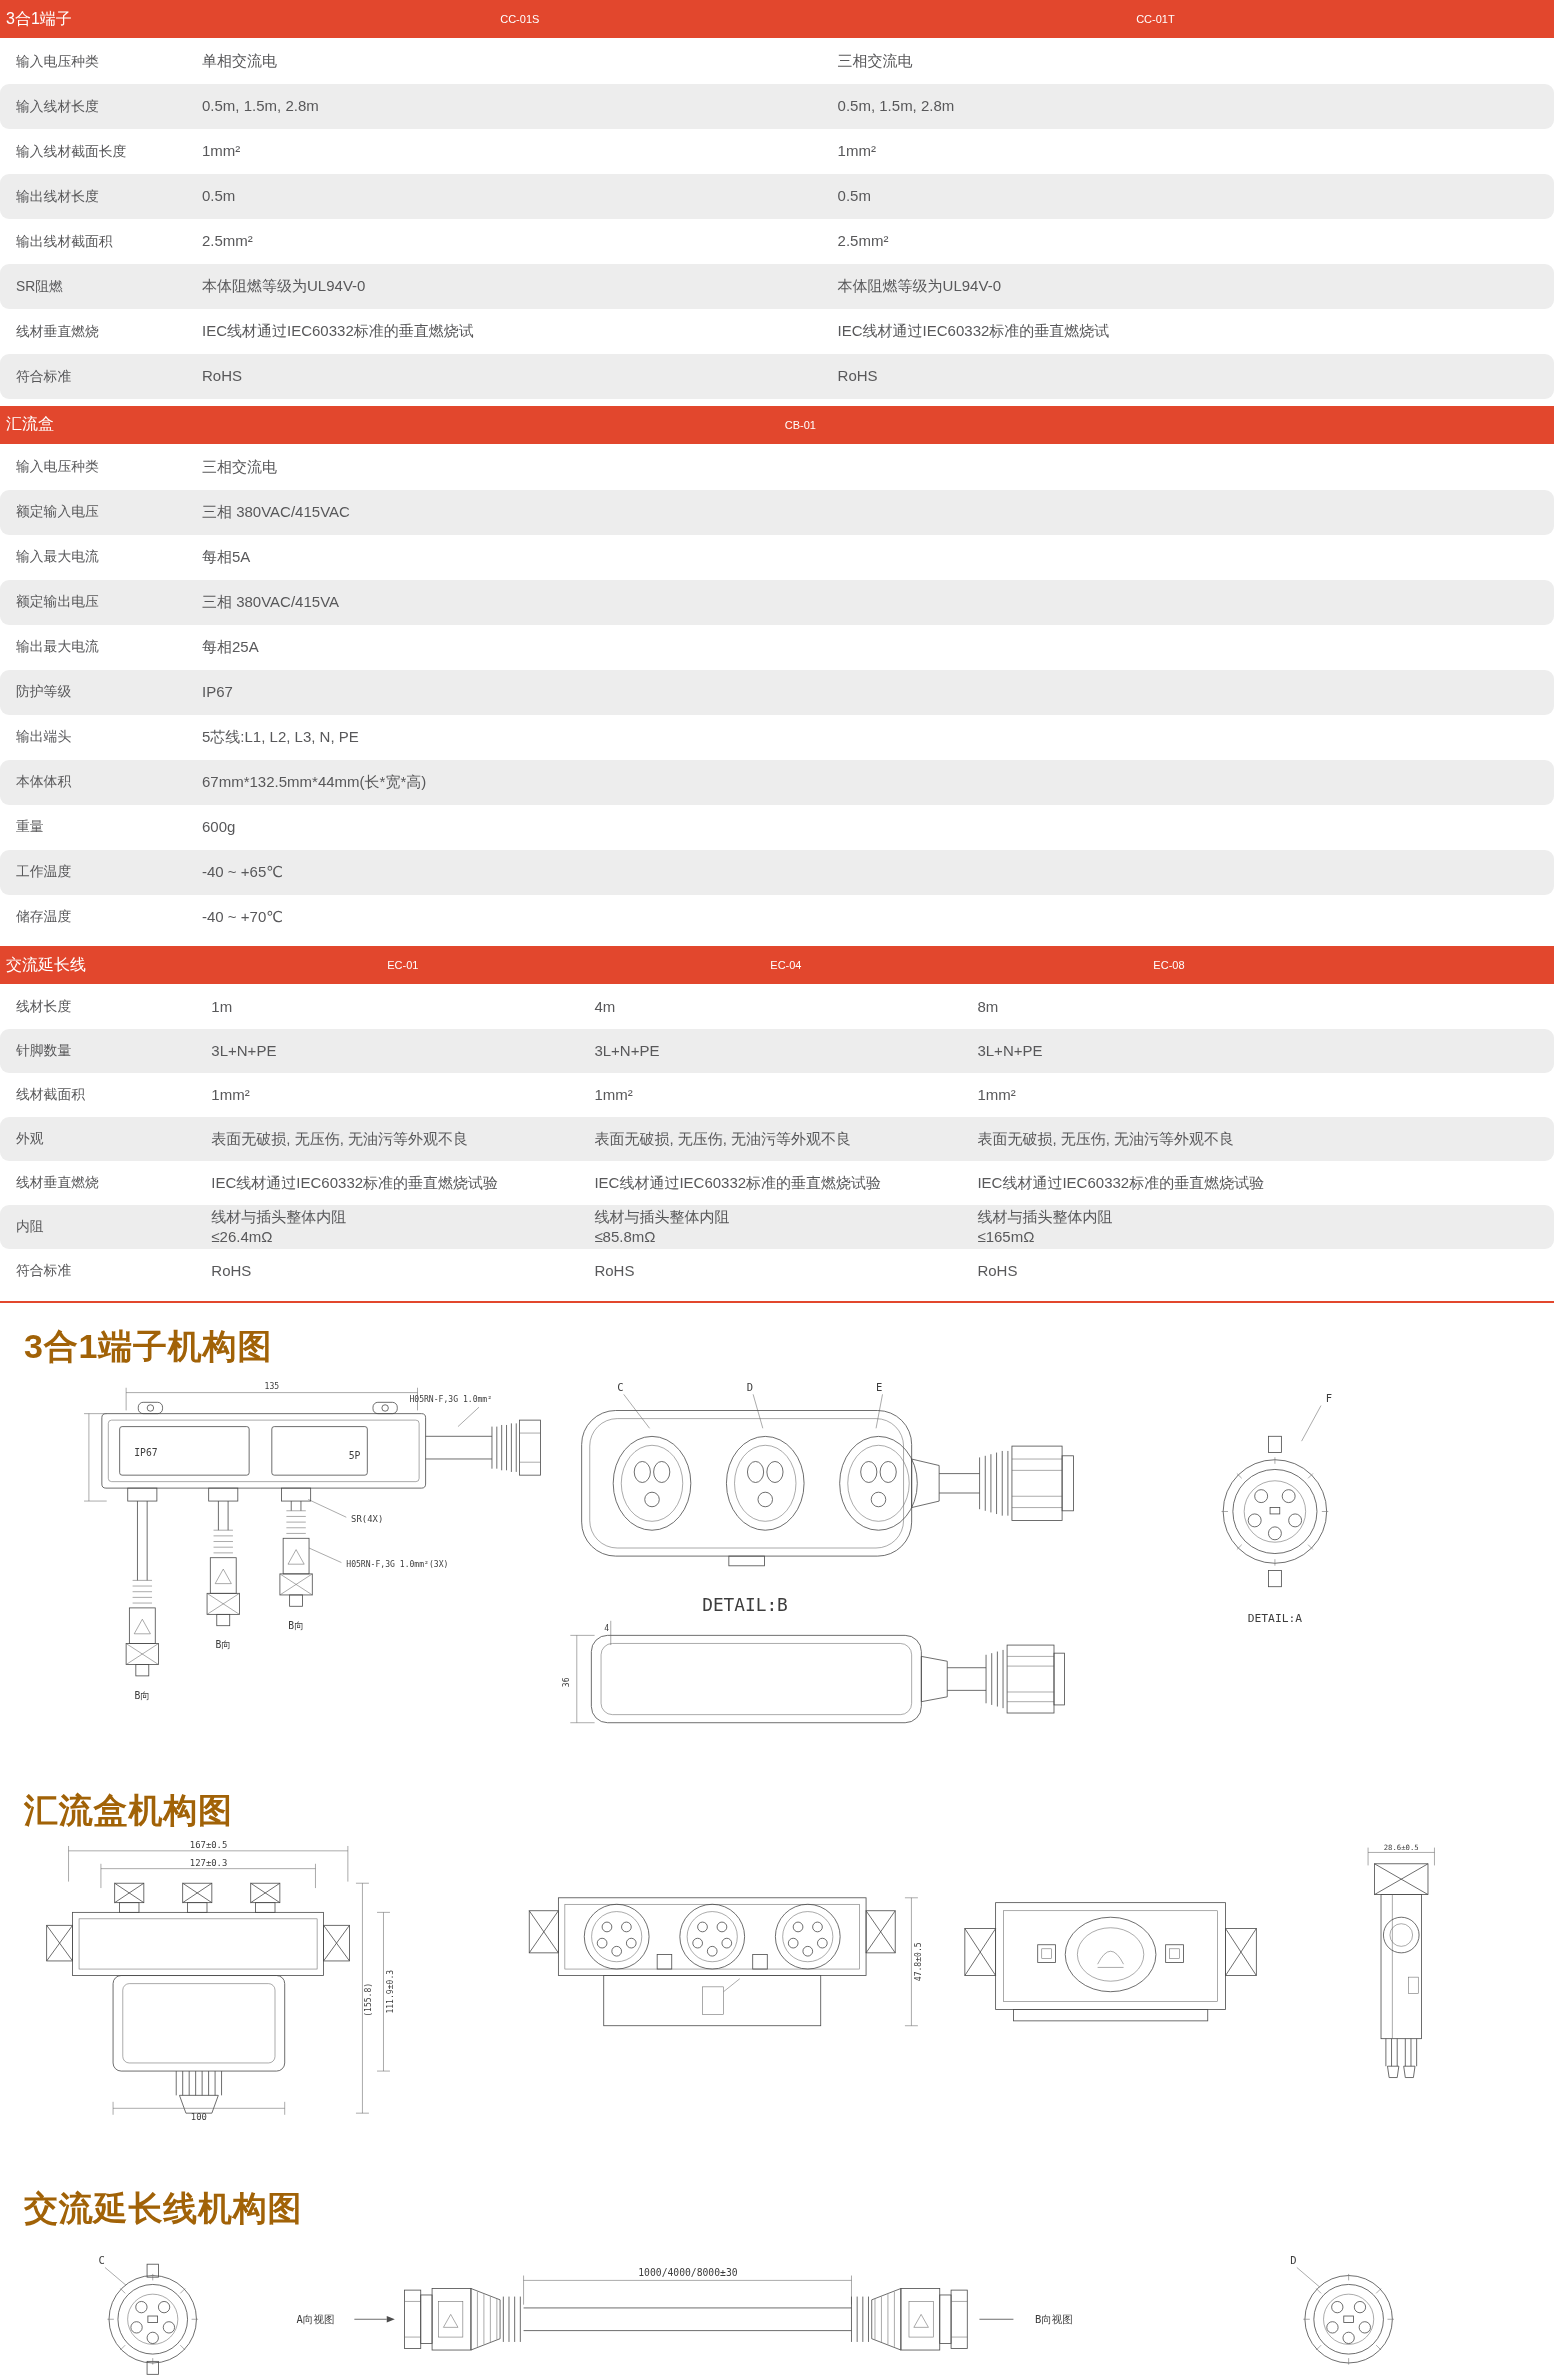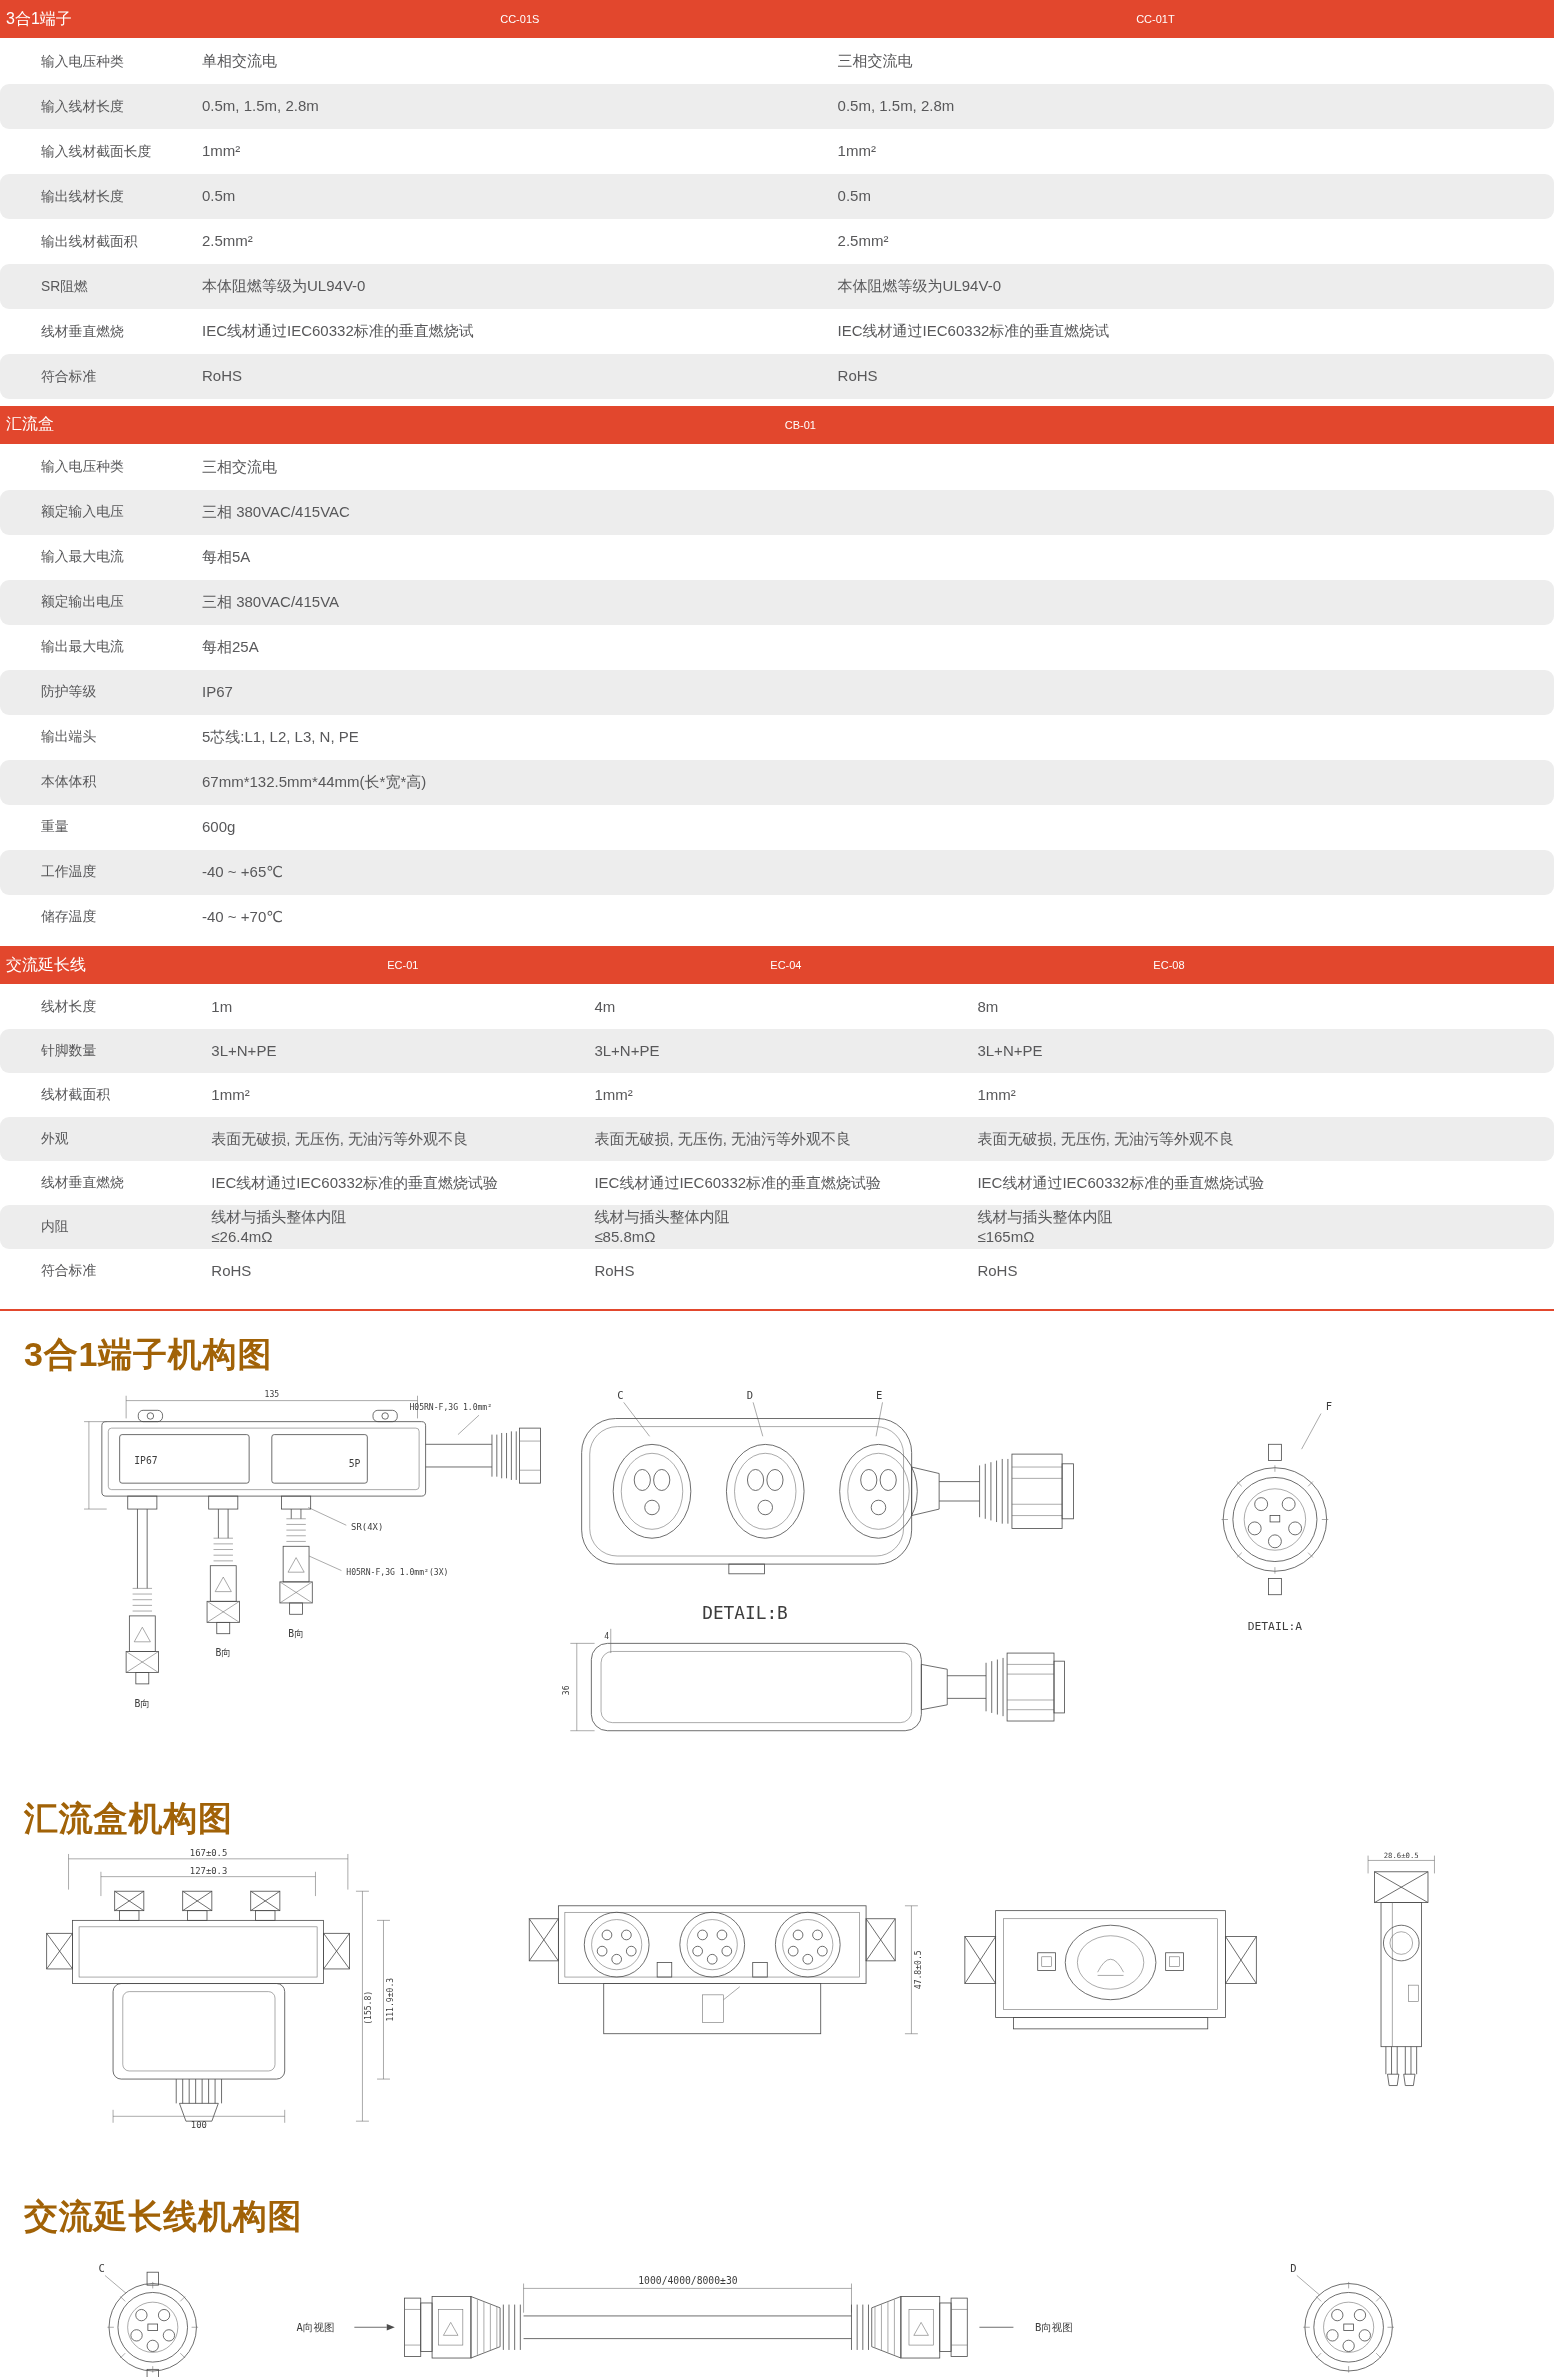--- a/index.html
+++ b/index.html
@@ -12,21 +12,21 @@
   
   .spec-table { width:1554px; margin-bottom:6.5px; }
   .tbl-hdr {
     display:grid; align-items:center; height:39px;
     background:#e2472d; color:#fff; border-bottom:1.6px solid #fff;
   }
   .tbl-hdr .hdr-title { padding-left:6px; font-size:16px; }
   .tbl-hdr .hdr-code  { text-align:center; font-size:11px; }
   .tbl-row { display:grid; align-items:center; }
   .tbl-row.alt { background:#ededed;border-radius:9px; }
-  .tbl-row .cell-label { padding-left:41px; font-size:13.8px; }
+  .tbl-row .cell-label { padding-left:16px; font-size:13.8px; }
   .tbl-row .cell-value { font-size:15px; white-space:pre-line; line-height:1.35; }
   .cols-cc { grid-template-columns:13% 40.9% 40.9% 1fr; }
   .cols-cb { grid-template-columns:13% 77% 1fr; }
   .cols-ec { grid-template-columns:13.6% 24.65% 24.65% 24.65% 1fr; }
   .row-h55 { height:45px; } .row-h56 { height:45px; } .row-h54 { height:44px; } .row-h76 { height:44px; }
   .red-rule { width:1554px; height:2.4px; background:#e2472d; }
   
   .section-title {
     margin-left:24px; font-size:34px; font-weight:bold; color:#a16207;
     letter-spacing:0.8px;
@@ -163,21 +163,21 @@
     <div class="cell-value">-40 ~ +65℃</div>
       <div></div>
   </div>
   <div class="tbl-row cols-cb row-h56">
     <div class="cell-label">储存温度</div>
     <div class="cell-value">-40 ~ +70℃</div>
       <div></div>
   </div>
 </div>
 
-<div class="spec-table" style="margin-bottom:16px">
+<div class="spec-table" style="margin-bottom:8px">
   <div class="tbl-hdr cols-ec">
     <div class="hdr-title">交流延长线</div>
     <div class="hdr-code">EC-01</div>
     <div class="hdr-code">EC-04</div>
     <div class="hdr-code">EC-08</div>
     <div></div>
   </div>
   <div class="tbl-row cols-ec row-h54">
     <div class="cell-label">线材长度</div>
     <div class="cell-value">1m</div>

